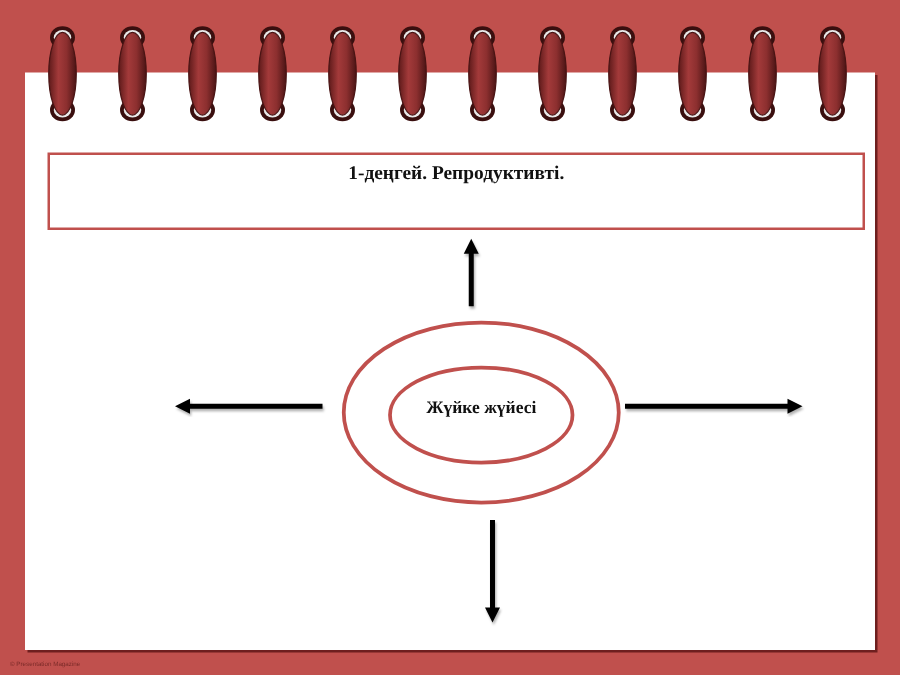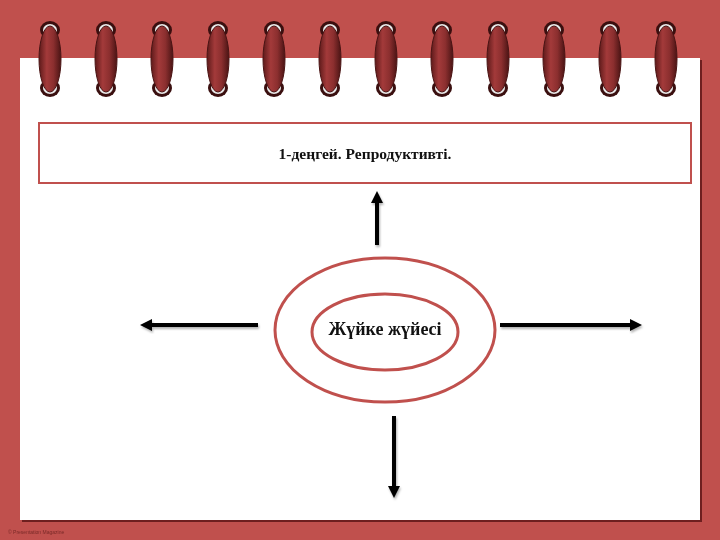--- a/index.html
+++ b/index.html
@@ -12,25 +12,25 @@
       position: absolute; left: 20px; top: 58px; width: 680px; height: 462px;
       background: #ffffff;
       box-shadow: 2px 2px 0 #6e1f1f;
     }
     .title-box {
       position: absolute; left: 38px; top: 122px; width: 650px; height: 54px;
       border: 2px solid #c0504d; background: #fff;
       text-align: center; font-weight: bold; color: #111;
       font-size: 15.5px; line-height: 22px; padding-top: 4px; box-sizing: content-box;
     }
-    .title-box div { white-space: nowrap; margin-top: 15px; }
+    .title-box div { white-space: nowrap; }
     .diagram { position: absolute; left: 0; top: 0; width: 720px; height: 540px; pointer-events: none; }
     .center-label {
       position: absolute; left: 310px; top: 319px; width: 150px; text-align: center;
-      font-weight: bold; font-size: 18px; color: #111;
+      font-weight: bold; font-size: 14px; color: #111;
     }
     .footer-note {
       position: absolute; left: 8px; top: 529px; font-size: 5px; color: #7a2a28;
       font-family: "Liberation Sans", sans-serif;
     }
   </style>
 </head>
 <body>
 
 <div class="page"></div>

